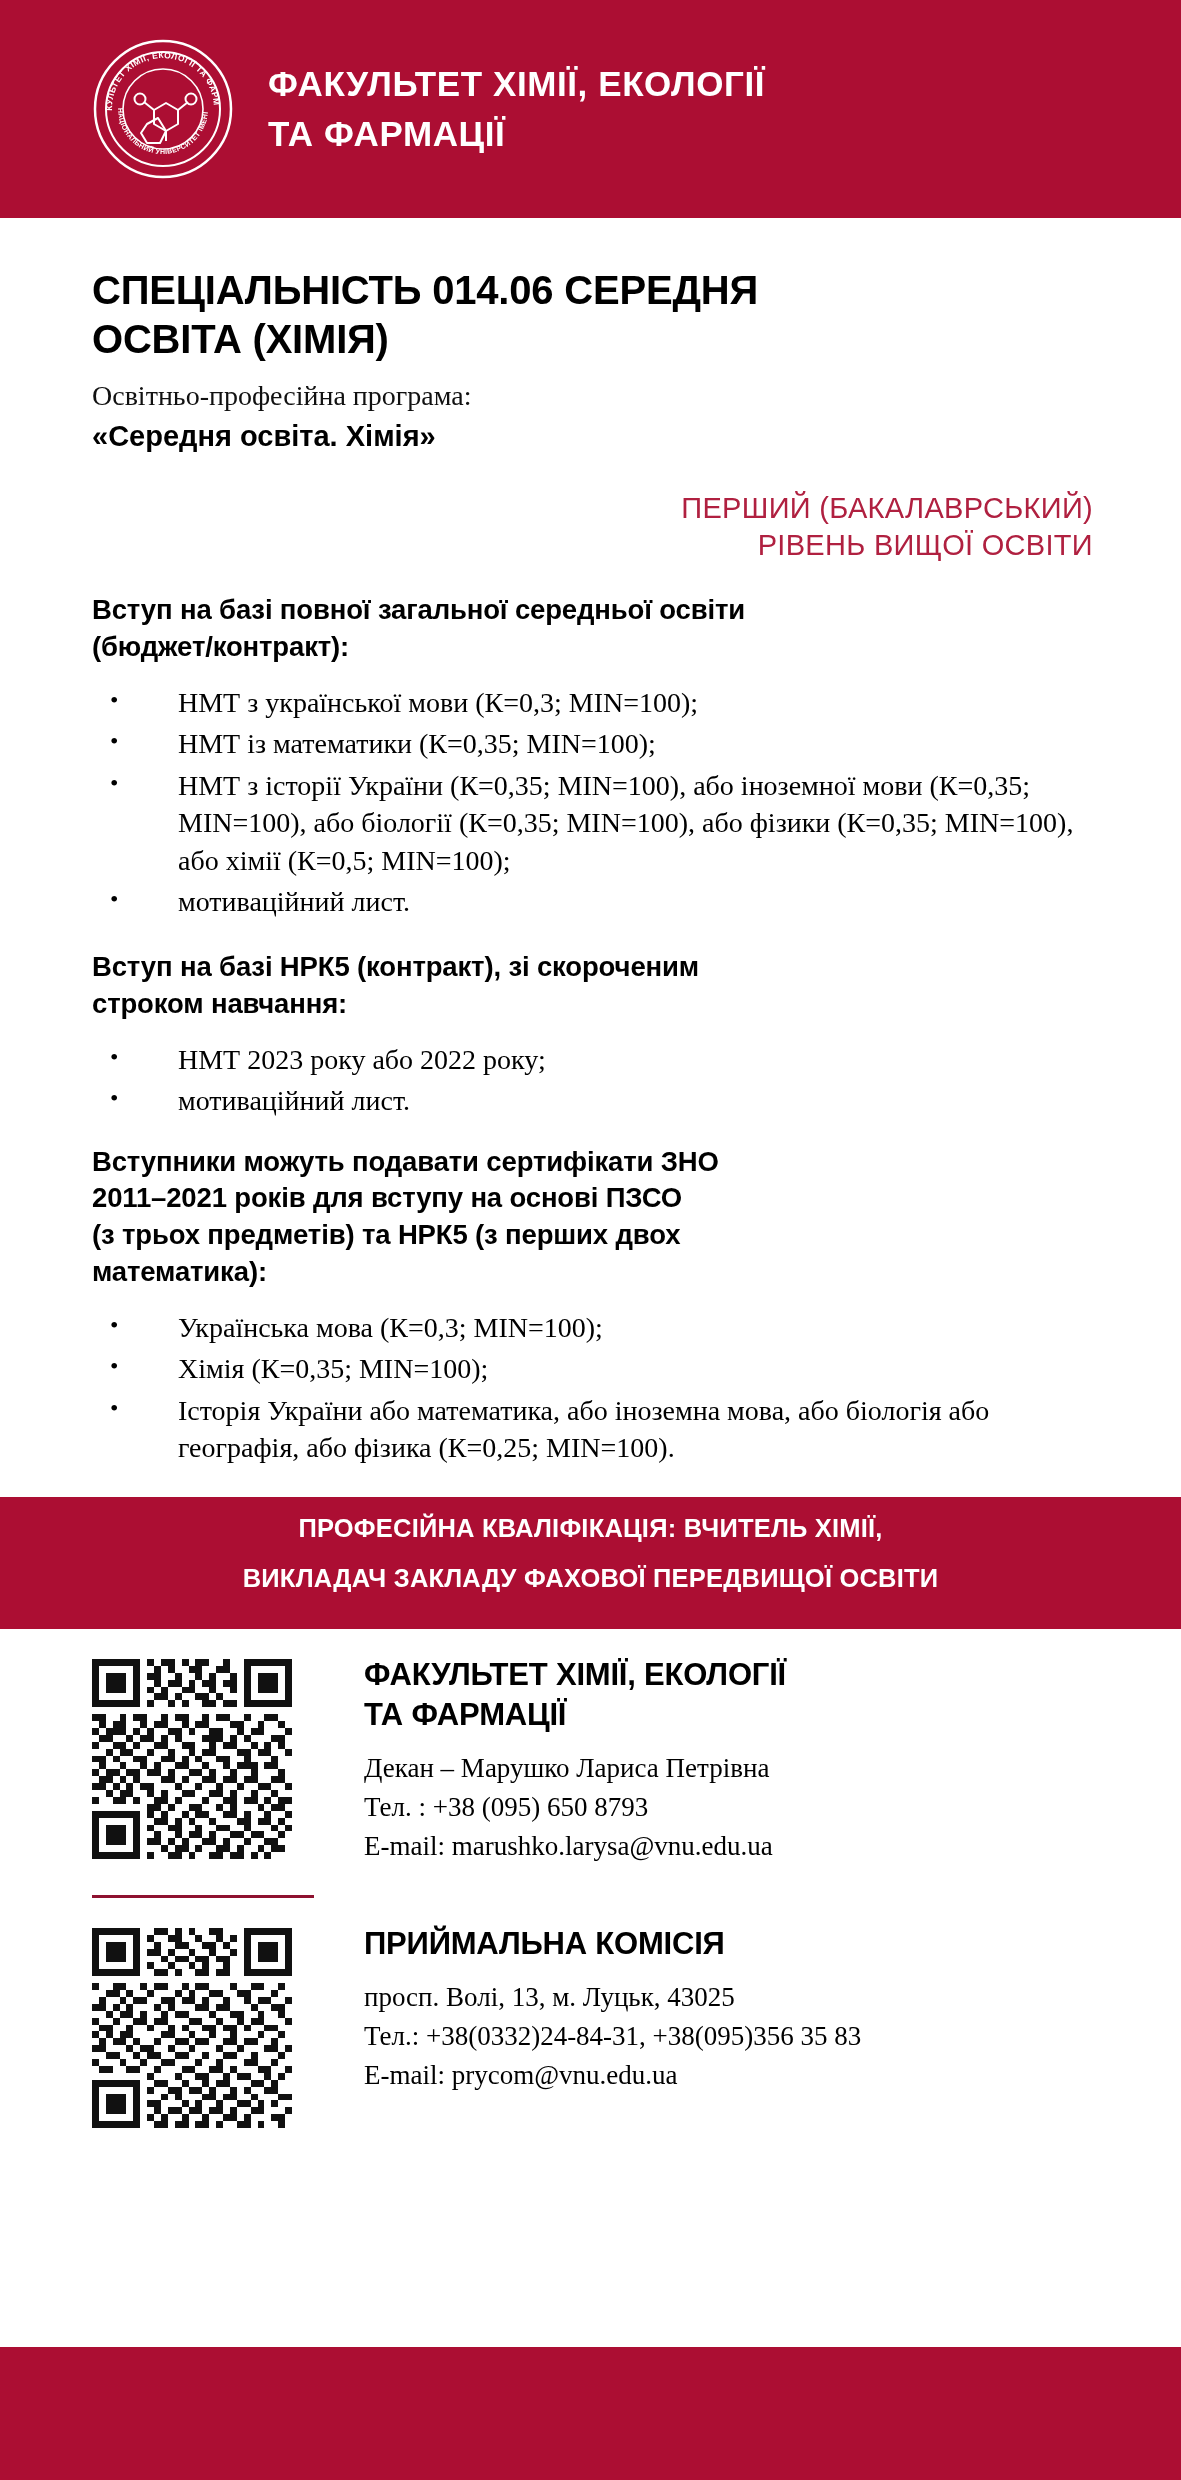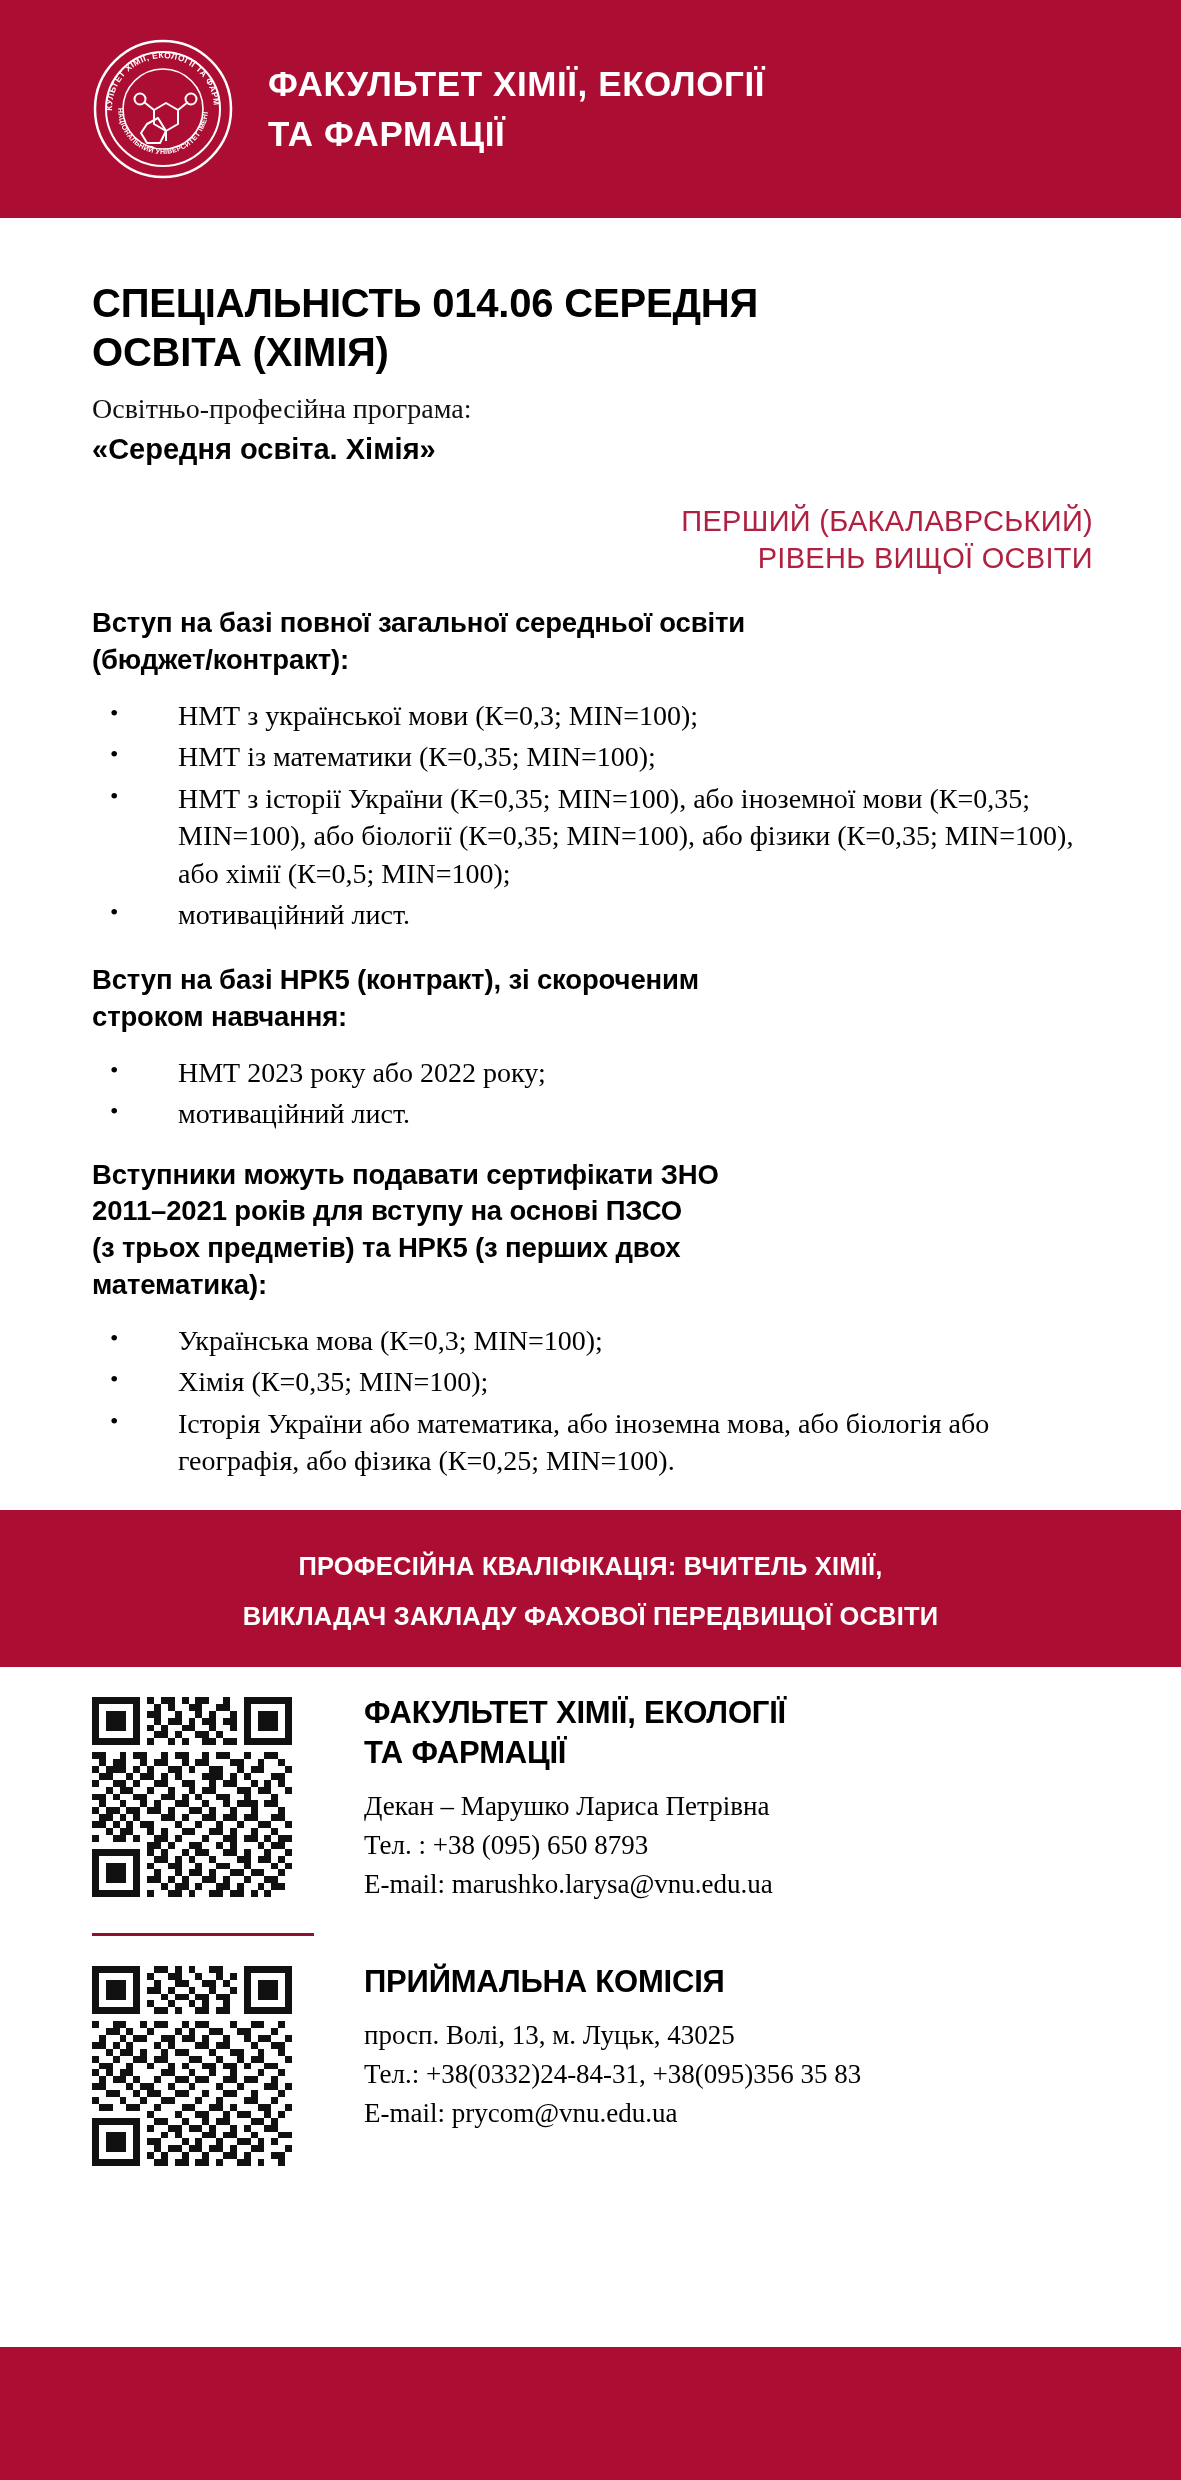--- a/index.html
+++ b/index.html
@@ -44,21 +44,21 @@
     font-weight: bold;
     font-size: 35px;
     letter-spacing: 0.6px;
     line-height: 1.42;
     text-transform: uppercase;
   }
   .header-title .ln { display: block; white-space: nowrap; }
 
   
   .content {
-    padding: 13px 88px 0 92px;
+    padding: 0 88px 0 92px;
     background: #ffffff;
   }
 
   .spec-title {
     font-family: "Liberation Sans", sans-serif;
     font-weight: bold;
     font-size: 40px;
     line-height: 1.22;
     color: #000000;
     padding-top: 48px;
@@ -130,21 +130,21 @@
     font-size: 24px;
     color: #000000;
     line-height: 1.42;
   }
 
   
   .qual-banner {
     width: 1181px;
     background: #AC0E33;
     margin-top: 30px;
-    padding: 32px 60px 26px 60px;
+    padding: 7px 60px 26px 60px;
     text-align: center;
   }
   .qual-banner .ln {
     display: block;
     color: #ffffff;
     font-family: "Liberation Sans", sans-serif;
     font-weight: bold;
     font-size: 25.5px;
     line-height: 1.95;
     letter-spacing: 0.2px;

